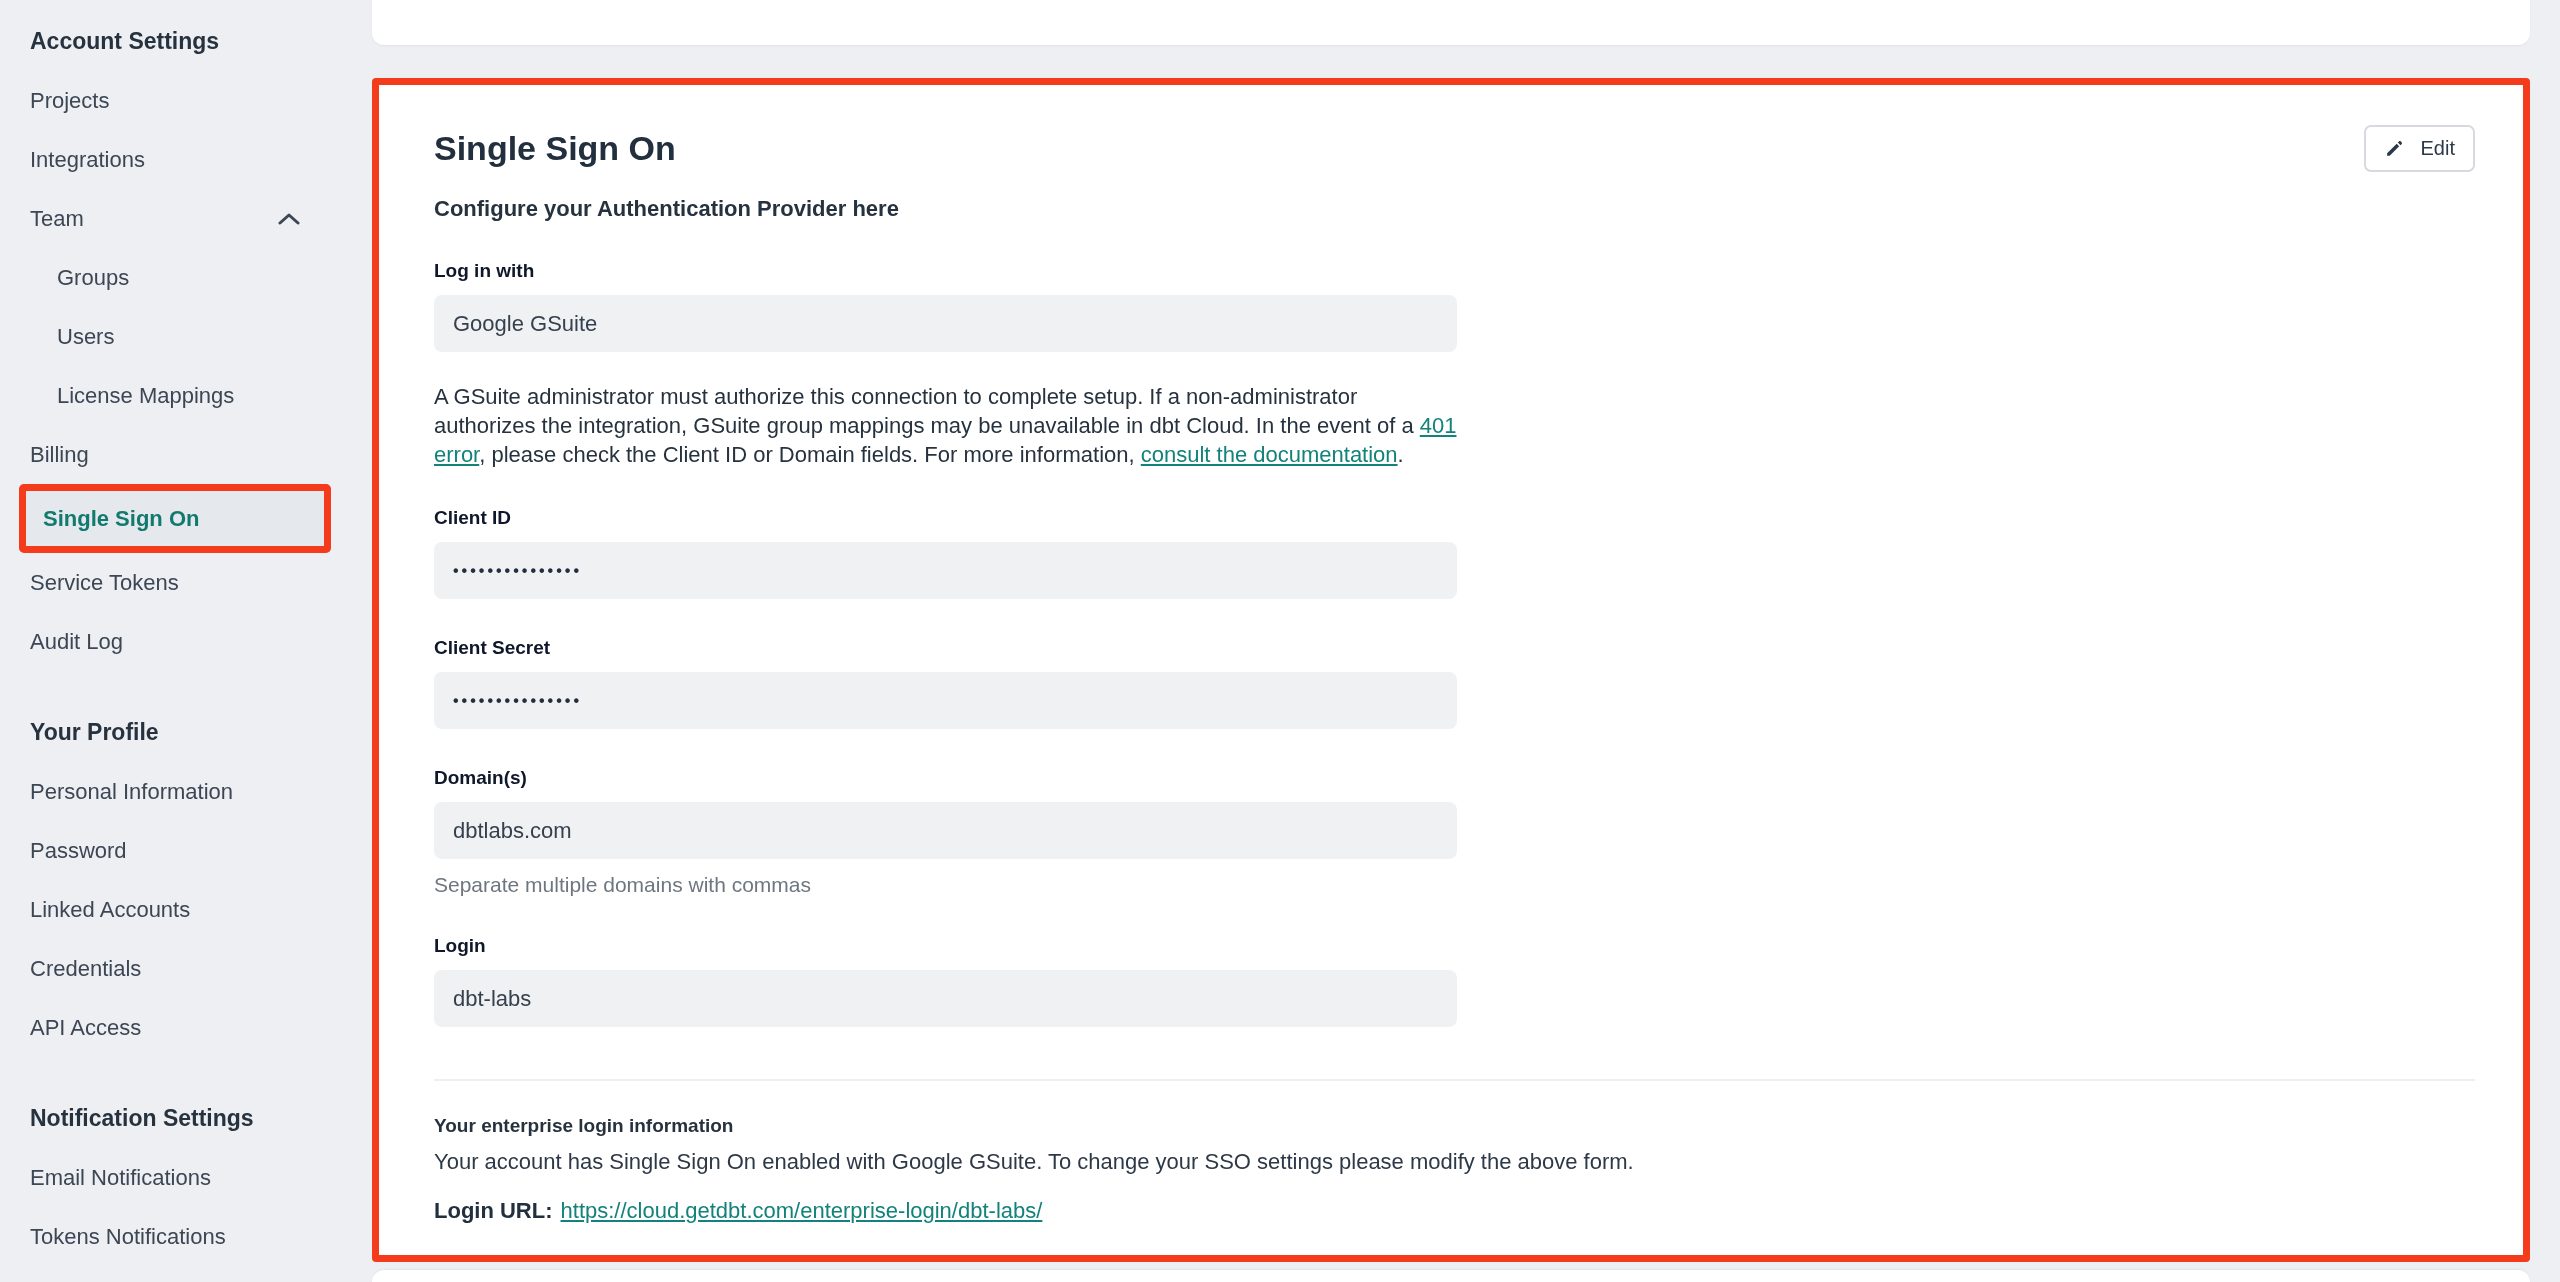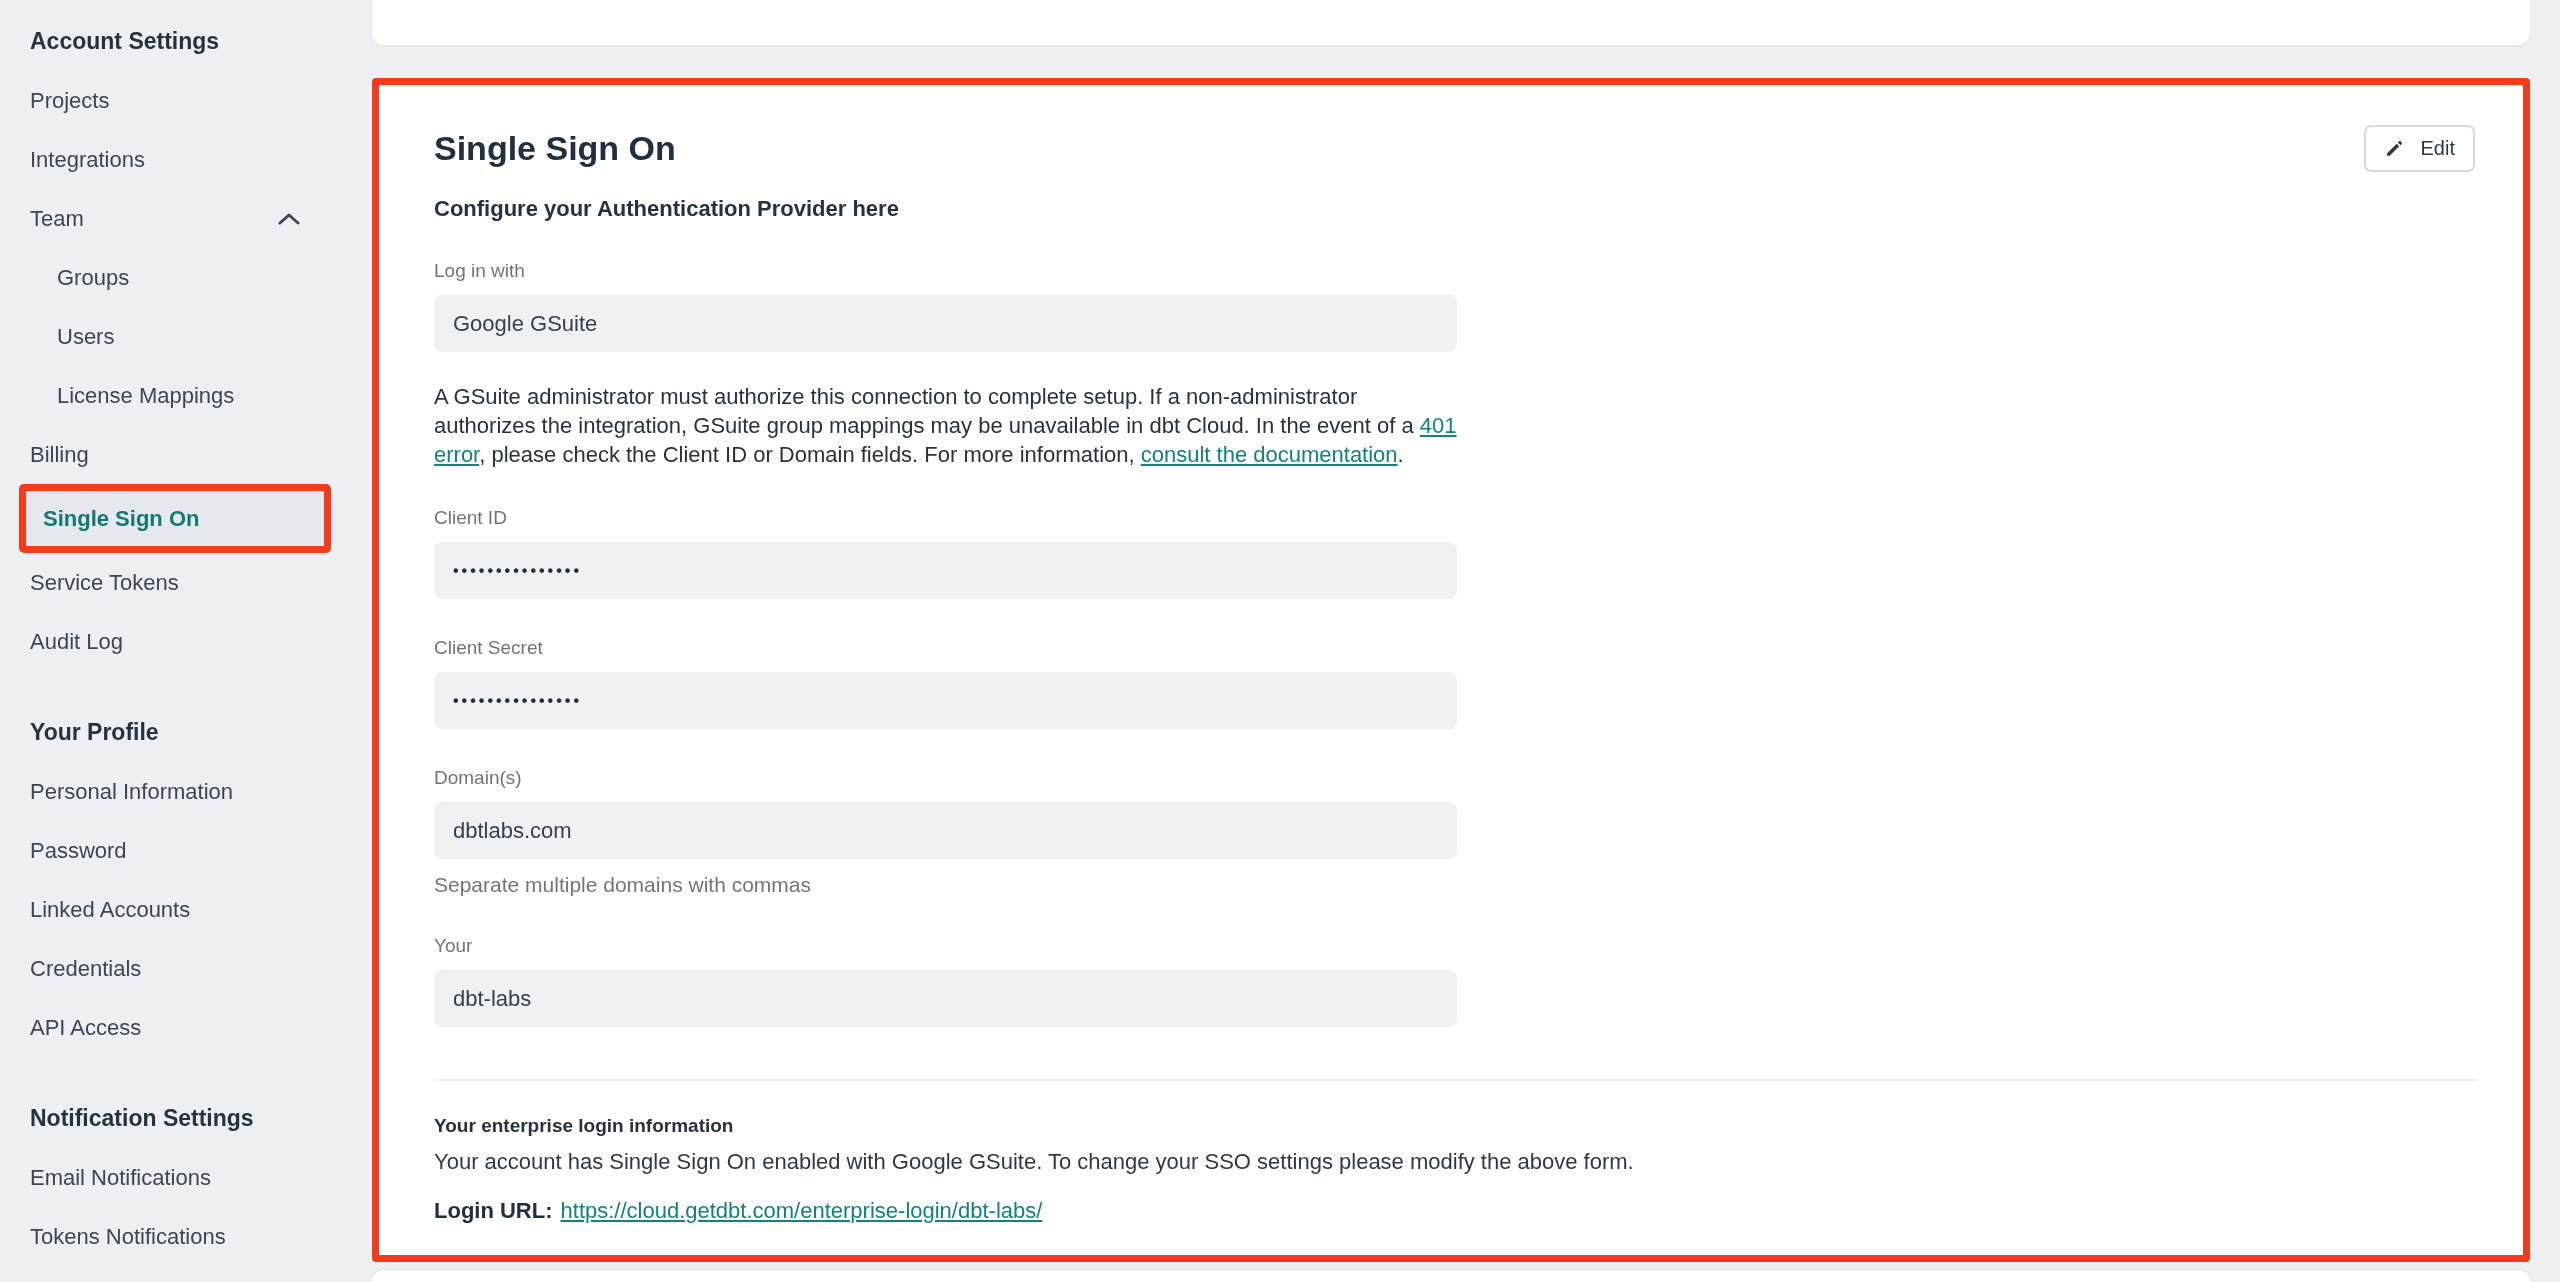--- a/index.html
+++ b/index.html
@@ -65,21 +65,21 @@
   .edit-btn {
     min-width: 102px; height: 47px;
     display: inline-flex; align-items: center; justify-content: center; gap: 16px;
     background: #ffffff; border: 2px solid #d6dade; border-radius: 7px;
     font-family: "Liberation Sans", sans-serif;
     font-size: 20px; color: #2b3848; cursor: pointer; padding: 0 18px;
   }
   .subtitle { margin-top: 24px; font-size: 22px; font-weight: 600; color: #27323f; }
   .form { width: 1023px; }
   .field { margin-top: 38px; }
-  .field-label { font-size: 19px; font-weight: 400; color: #737373; margin-bottom: 13px; }
+  .field-label { font-size: 19px; font-weight: 700; color: #0f172a; margin-bottom: 13px; }
   .field-input {
     height: 57px; width: 100%;
     background: #f0f1f3; border: none; border-radius: 8px;
     display: flex; align-items: center;
     padding-left: 19px; font-size: 22px; color: #36414f;
   }
   .field-input.masked { font-size: 16px; letter-spacing: 3px; font-weight: 700; color: #222f3e; }
   .field-helper { margin-top: 14px; font-size: 21px; color: #6e7680; }
   .description { margin-top: 30px; width: 1023px; font-size: 22px; line-height: 29px; color: #27323f; }
   a.teal-link { color: #12827a; text-decoration: underline; cursor: pointer; }
@@ -201,21 +201,21 @@
         <div class="field-input masked">•••••••••••••••</div>
       </div>
 
       <div class="field">
         <div class="field-label">Domain(s)</div>
         <div class="field-input">dbtlabs.com</div>
         <div class="field-helper">Separate multiple domains with commas</div>
       </div>
 
       <div class="field">
-        <div class="field-label">Your</div>
+        <div class="field-label">Login</div>
         <div class="field-input">dbt-labs</div>
       </div>
     </div>
 
     <div class="divider"></div>
 
     <div class="footer-heading">Your enterprise login information</div>
     <div class="footer-body">Your account has Single Sign On enabled with Google GSuite. To change your SSO settings please modify the above form.</div>
     <div class="footer-url">
       <span class="url-label">Login URL:</span><a class="teal-link">https://cloud.getdbt.com/enterprise-login/dbt-labs/</a>

